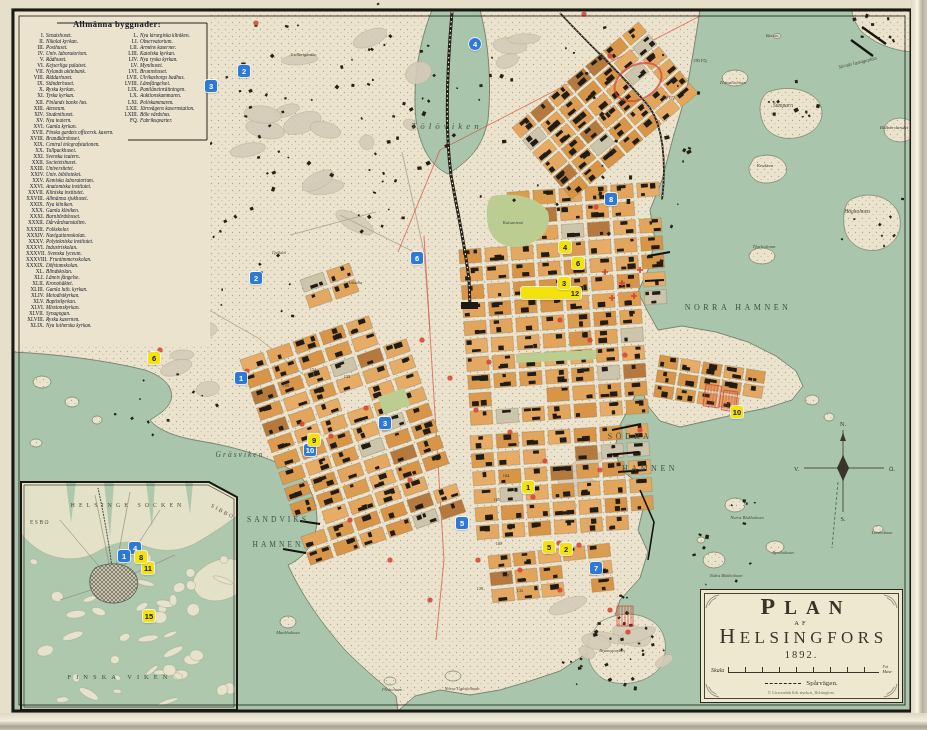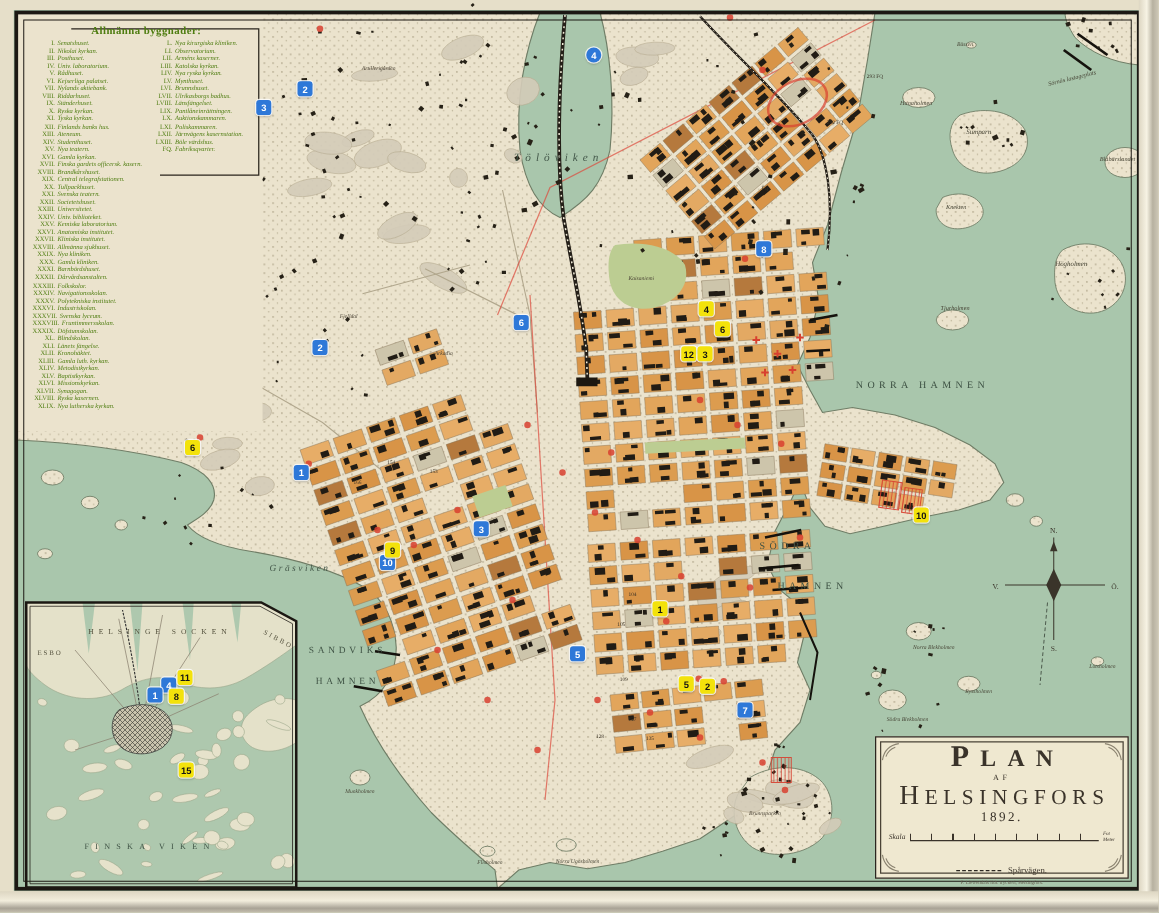--- a/index.html
+++ b/index.html
@@ -8,21 +8,21 @@
   #map-svg{position:absolute;left:0;top:0;}
   svg text{font-family:"Liberation Serif","DejaVu Serif",serif;}
 
   
   .edge-right{position:absolute;right:0;top:0;width:16px;height:730px;
     background:linear-gradient(90deg,#ddd6c2,#f7f3e4 40%,#b7b1a0 70%,#cfc9b8);}
   .edge-bottom{position:absolute;left:0;bottom:0;width:927px;height:17px;
     background:linear-gradient(180deg,#ddd6c2,#f2eddc 45%,#a9a396 80%,#c4beae);}
 
   
-  #legend{position:absolute;left:26px;top:19px;width:182px;color:#4d7c0f;}
+  #legend{position:absolute;left:26px;top:19px;width:182px;color:#0f172a;}
   .leg-title{font-size:8.6px;font-weight:bold;letter-spacing:.4px;text-align:center;margin-bottom:3px;}
   .leg-cols{display:flex;align-items:flex-start;}
   .leg-col-left{width:94px;}
   .leg-col-right{width:88px;}
   .leg-item{font-size:5.2px;line-height:6.05px;white-space:nowrap;font-style:italic;}
   .leg-item .n{font-style:normal;display:inline-block;min-width:18px;text-align:right;margin-right:2px;}
 
   
   .marker{position:absolute;width:12px;height:12px;border-radius:2.5px;display:flex;
     align-items:center;justify-content:center;transform:translate(-50%,-50%);
@@ -41,21 +41,21 @@
   .c-plan::first-letter{font-size:24px;}
   .c-af{text-align:center;font-size:6.5px;letter-spacing:3px;text-transform:uppercase;line-height:7px;margin-top:1px;}
   .c-hels{text-align:center;font-size:17px;letter-spacing:4.5px;text-transform:uppercase;text-indent:4px;line-height:19px;}
   .c-hels::first-letter{font-size:22px;}
   .c-year{text-align:center;font-size:10.5px;letter-spacing:2px;margin-top:2px;line-height:11px;}
   .c-scale{display:flex;align-items:center;margin:5px 10px 0 10px;height:10px;}
   .c-scale .sk{font-size:6px;font-style:italic;margin-right:4px;}
   .c-scale .bar{flex:1;height:5px;border-bottom:1px solid #3a332a;
     background:repeating-linear-gradient(90deg,#3a332a 0 .8px,transparent .8px 17px);}
   .c-scale .units{display:flex;flex-direction:column;font-size:4px;font-style:italic;margin-left:3px;line-height:4.6px;}
-  .c-tram{display:flex;align-items:center;justify-content:center;margin-top:17px;font-size:7px;}
+  .c-tram{display:flex;align-items:center;justify-content:center;margin-top:4px;font-size:7px;}
   .c-tram .dash{width:36px;border-top:1.4px dashed #2b2620;margin-right:5px;}
   .c-imprint{text-align:center;font-size:4.1px;color:#6a6354;margin-top:3px;}
   .orn{position:absolute;width:15px;height:15px;opacity:.75;}
 </style>
 </head>
 <body>
 
 <div id="stage">
 
 <svg id="map-svg" width="927" height="730" viewBox="0 0 927 730">
@@ -1577,28 +1577,28 @@
       <div class="marker blue" style="left: 256px; top: 278px;">2</div>
       <div class="marker blue" style="left: 241px; top: 378px;">1</div>
       <div class="marker blue" style="left: 385px; top: 423px;">3</div>
       <div class="marker blue" style="left: 310px; top: 450px;">10</div>
       <div class="marker blue" style="left: 462px; top: 523px;">5</div>
       <div class="marker blue" style="left: 596px; top: 568px;">7</div>
       <div class="marker blue" style="left: 135px; top: 548px;">4</div>
       <div class="marker blue" style="left: 124px; top: 556px;">1</div>
       <div class="marker yellow" style="left: 565px; top: 247px;">4</div>
       <div class="marker yellow" style="left: 578px; top: 263px;">6</div>
-      <div class="marker yellow" style="left: 551px; top: 283px;">12</div>
+      <div class="marker yellow" style="left: 551px; top: 293px; padding-left: 48px;">12</div>
       <div class="marker yellow" style="left: 564px; top: 283px;">3</div>
       <div class="marker yellow" style="left: 154px; top: 358px;">6</div>
       <div class="marker yellow" style="left: 314px; top: 440px;">9</div>
       <div class="marker yellow" style="left: 528px; top: 487px;">1</div>
       <div class="marker yellow" style="left: 549px; top: 547px;">5</div>
       <div class="marker yellow" style="left: 566px; top: 549px;">2</div>
       <div class="marker yellow" style="left: 737px; top: 412px;">10</div>
-      <div class="marker yellow" style="left: 148px; top: 542px;">11</div>
+      <div class="marker yellow" style="left: 148px; top: 568px;">11</div>
       <div class="marker yellow" style="left: 141px; top: 557px;">8</div>
       <div class="marker yellow" style="left: 149px; top: 616px;">15</div>
     </div>
 
 <div class="edge-right"></div>
 <div class="edge-bottom"></div>
 </div>
 
 </body></html>

